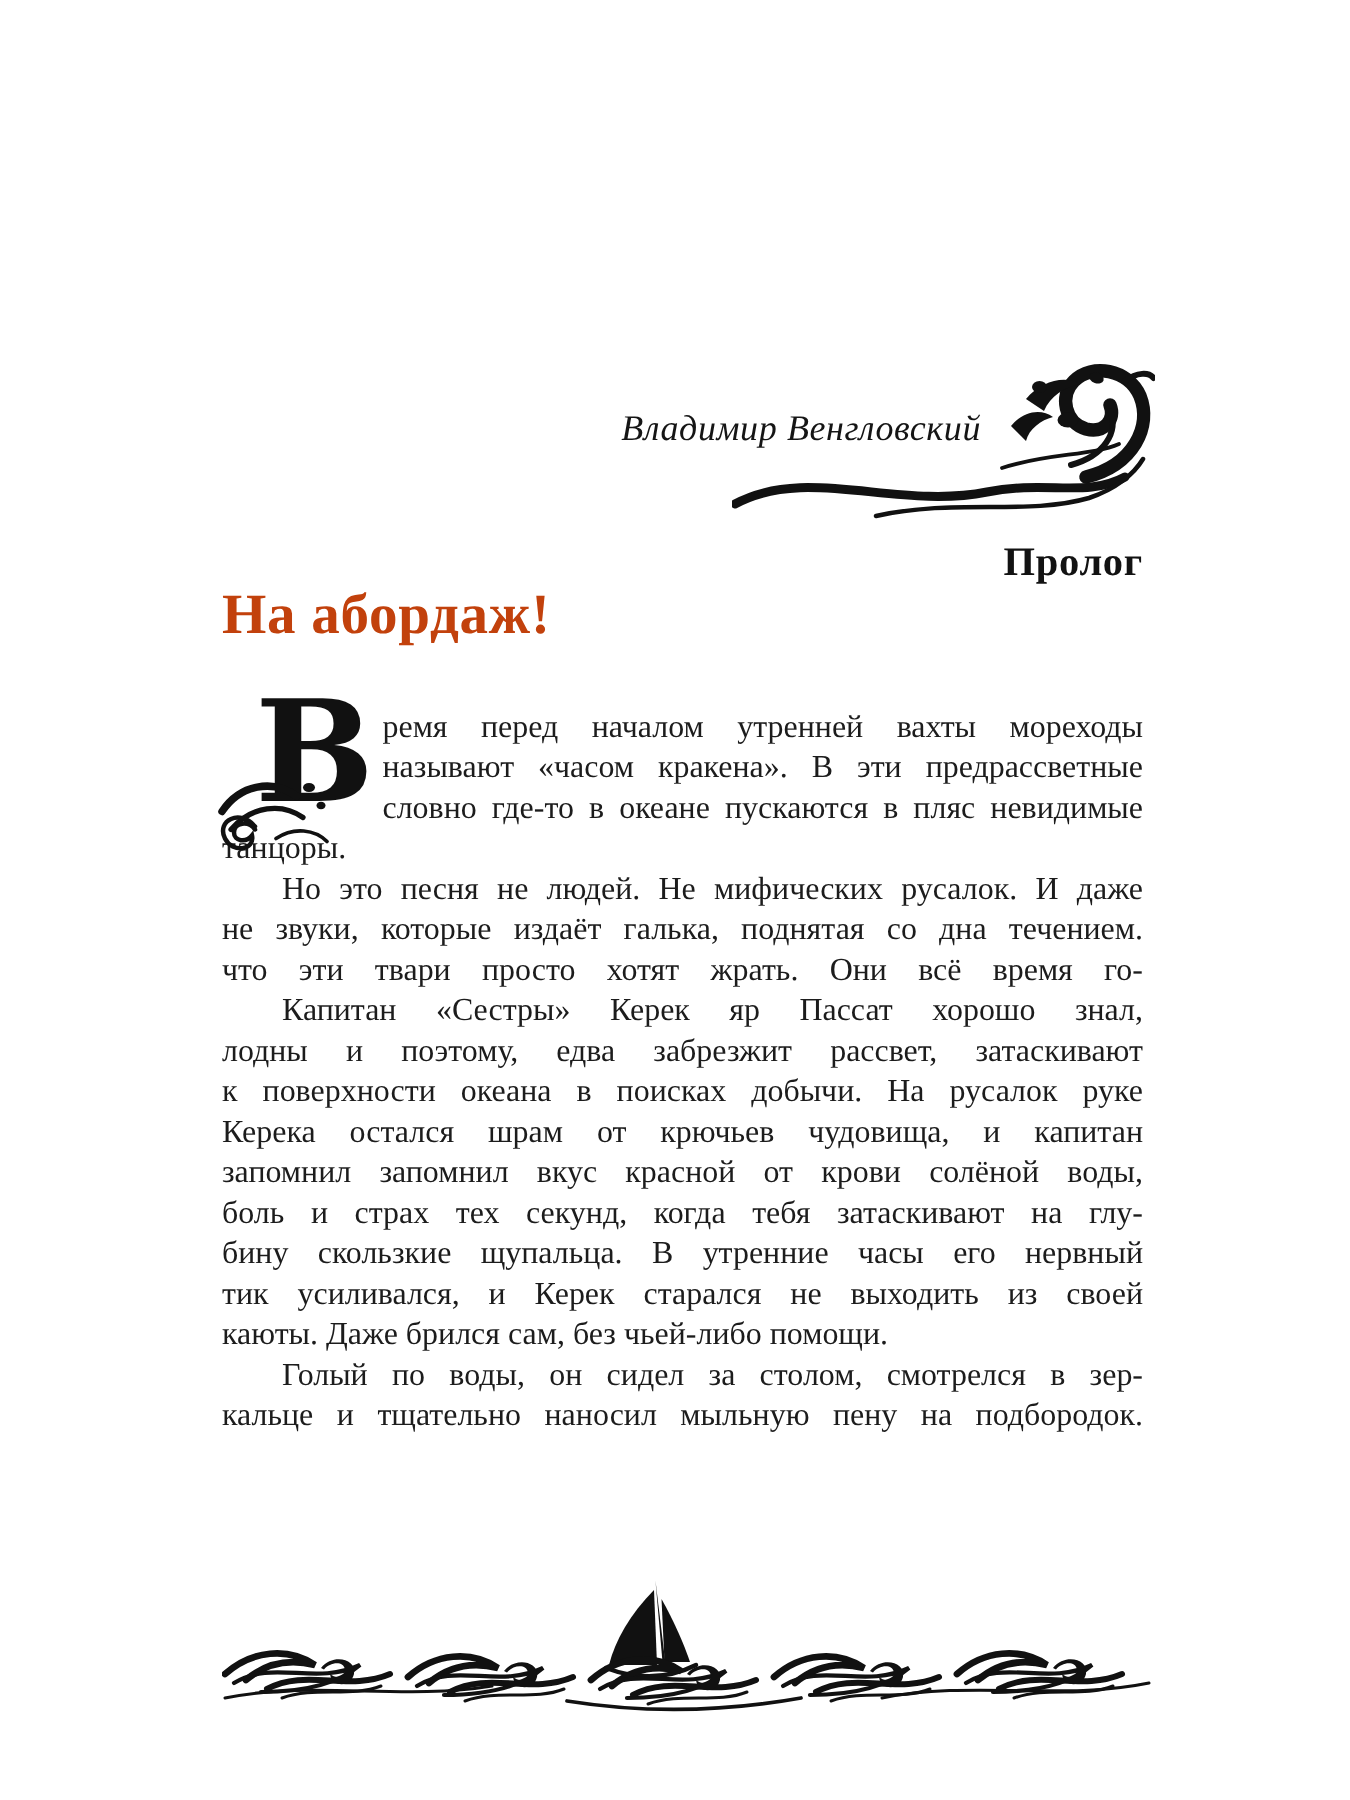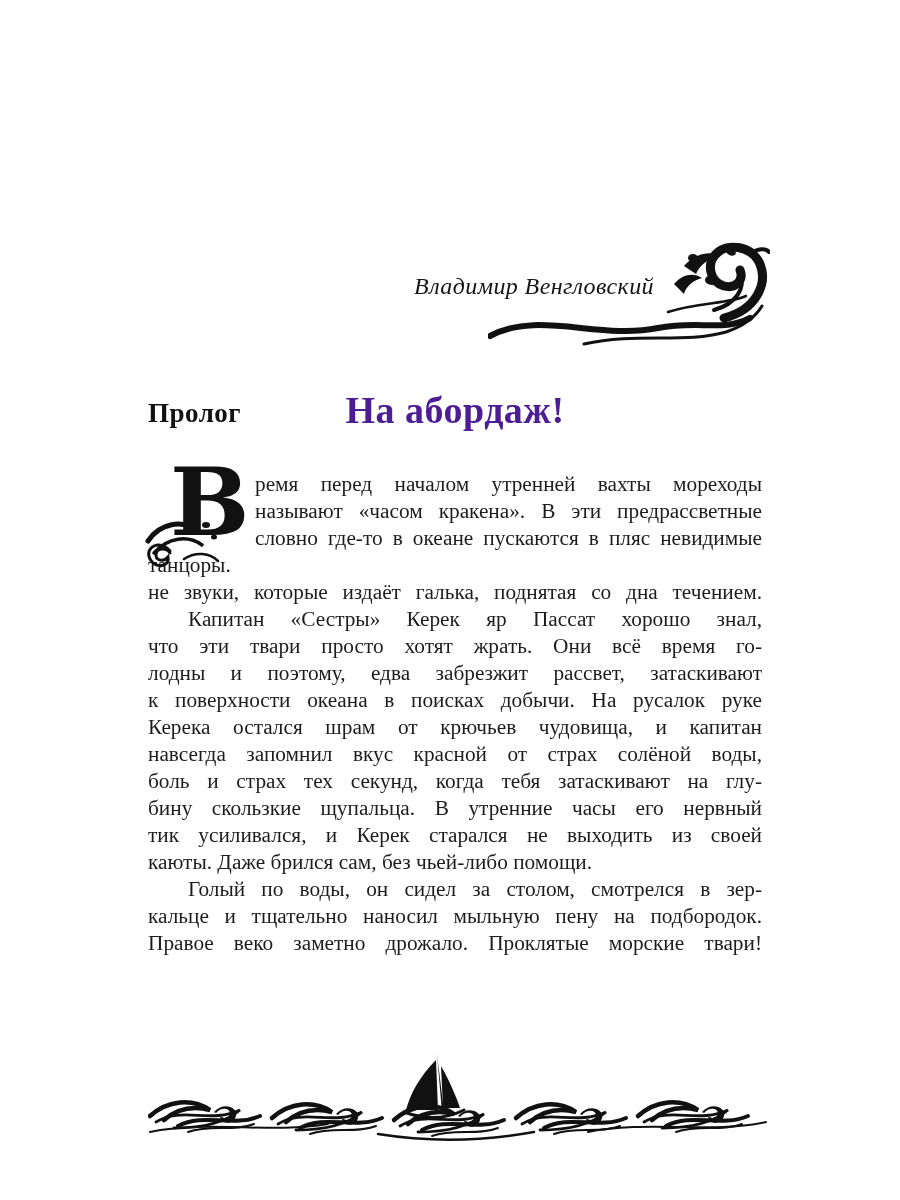--- a/index.html
+++ b/index.html
@@ -34,36 +34,36 @@
     width: 282px;
     height: 112px;
   }
 
   
   .kicker {
     position: absolute;
     top: 359px;
     left: 148px;
     width: 614px;
+    text-align: right;
     font-weight: bold;
     font-size: 27px;
     letter-spacing: 0.5px;
     color: #121212;
-    margin-top: 39px;
   }
   .chapter-title {
     position: absolute;
     top: 388px;
     left: 148px;
     width: 614px;
-    text-align: center;
+    text-align: left;
     font-weight: bold;
     font-size: 38px;
     letter-spacing: 0.5px;
-    color: #4c1d95;
+    color: #c2410c;
   }
 
   
   .body-text {
     position: absolute;
     top: 471px;
     left: 148px;
     width: 614px;
     font-size: 21.3px;
     line-height: 27px;
@@ -148,34 +148,34 @@
           <ellipse cx="62" cy="18" rx="4" ry="3" fill="#111" stroke="none"></ellipse>
           <ellipse cx="70" cy="30" rx="3" ry="2.5" fill="#111" stroke="none"></ellipse>
         </svg>
       </span>
     </div>
 
   <div class="ln j">ремя перед началом утренней вахты мореходы</div>
       <div class="ln j">называют «часом кракена». В эти предрассветные</div>
       <div class="ln j">словно где-то в океане пускаются в пляс невидимые</div>
       <div class="ln">танцоры.</div>
+      <div class="ln j ind">Но это песня не людей. Не мифических русалок. И даже</div>
       <div class="ln j">не звуки, которые издаёт галька, поднятая со дна течением.</div>
+      <div class="ln j">что эти твари просто хотят жрать. Они всё время го-</div>
       <div class="ln j ind">Капитан «Сестры» Керек яр Пассат хорошо знал,</div>
-      <div class="ln j">что эти твари просто хотят жрать. Они всё время го-</div>
       <div class="ln j">лодны и поэтому, едва забрезжит рассвет, затаскивают</div>
       <div class="ln j">к поверхности океана в поисках добычи. На русалок руке</div>
       <div class="ln j">Керека остался шрам от крючьев чудовища, и капитан</div>
-      <div class="ln j">навсегда запомнил вкус красной от страх солёной воды,</div>
+      <div class="ln j">запомнил запомнил вкус красной от крови солёной воды,</div>
       <div class="ln j">боль и страх тех секунд, когда тебя затаскивают на глу-</div>
       <div class="ln j">бину скользкие щупальца. В утренние часы его нервный</div>
       <div class="ln j">тик усиливался, и Керек старался не выходить из своей</div>
       <div class="ln">каюты. Даже брился сам, без чьей-либо помощи.</div>
       <div class="ln j ind">Голый по воды, он сидел за столом, смотрелся в зер-</div>
       <div class="ln j">кальце и тщательно наносил мыльную пену на подбородок.</div>
-      <div class="ln j">Правое веко заметно дрожало. Проклятые морские твари!</div>
     </div>
 
   <div class="footer-ornament ornament">
     <svg viewBox="0 0 622 92" width="622" height="92" fill="none" stroke="#111" aria-hidden="true">
       <defs>
         <g id="waveunit">
           <path d="M2,18 C20,2 44,0 62,12 C46,8 30,10 16,22" stroke-width="4.5" stroke-linecap="round"></path>
           <path d="M8,24 C34,8 62,26 92,12 C76,26 50,30 26,30" stroke-width="2.8" stroke-linecap="round"></path>
           <path d="M30,28 C56,14 84,30 112,18" stroke-width="4" stroke-linecap="round"></path>
           <path d="M66,14 c8,-10 24,-6 22,4 c-2,9 -15,9 -16,0 c5,4 10,1 10,-3 c-1,-6 -10,-5 -14,0 z" fill="#111" stroke="none"></path>

